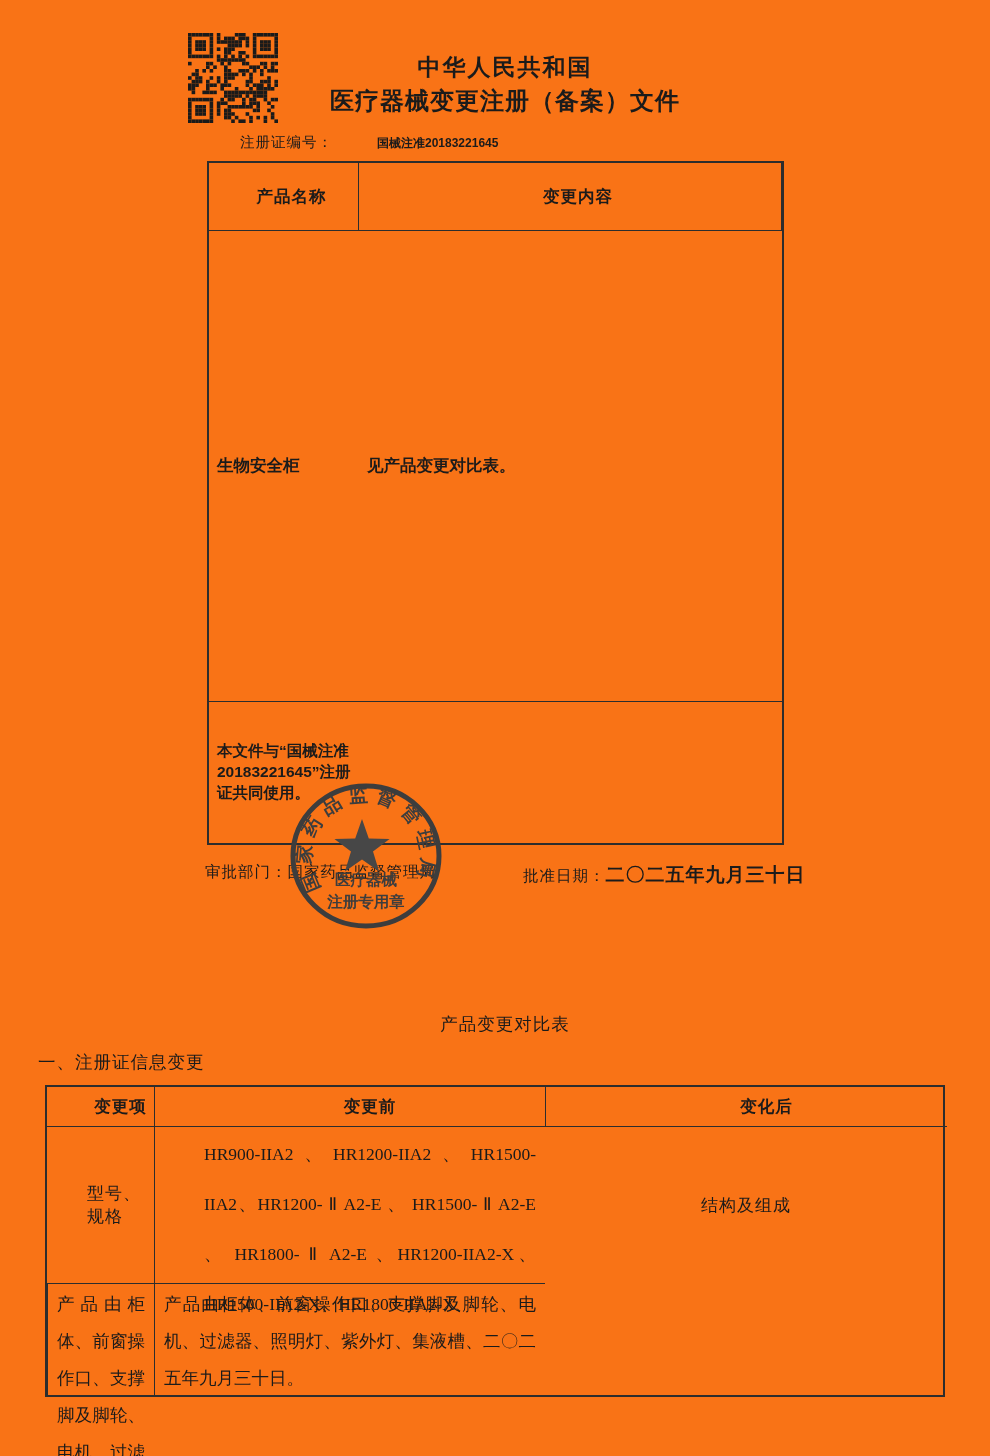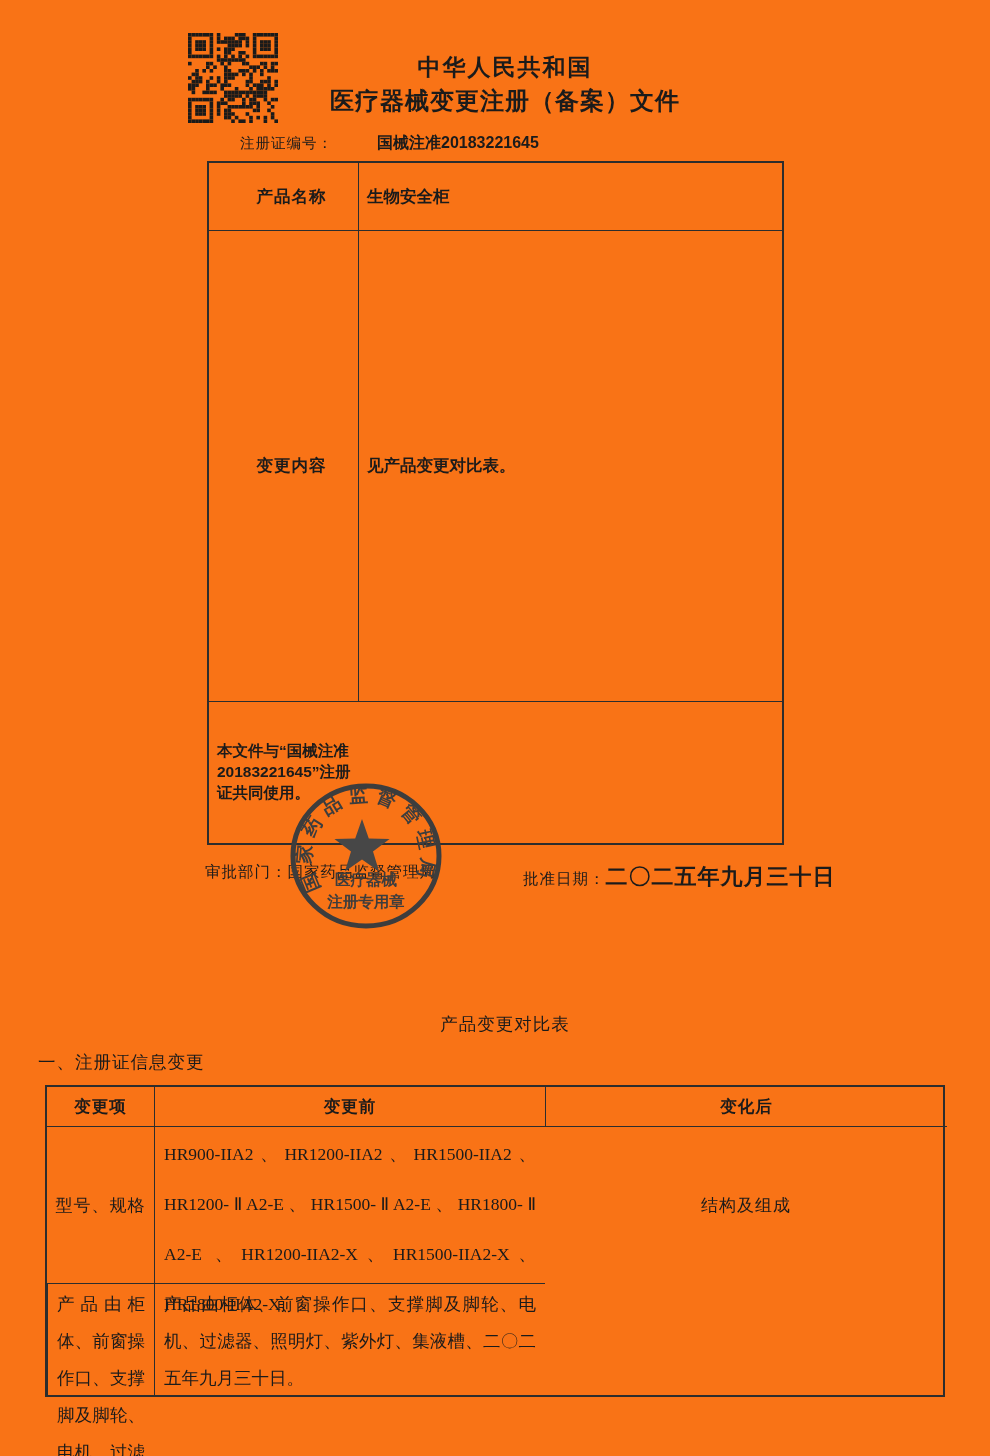--- a/index.html
+++ b/index.html
@@ -21,42 +21,42 @@
     font-family:"Liberation Sans", sans-serif;
     font-weight:bold;font-size:23px;letter-spacing:2px;
   }
   .title2{
     left:0;top:85px;width:1010px;text-align:center;
     font-family:"Liberation Sans", sans-serif;
     font-weight:bold;font-size:24px;letter-spacing:1px;
   }
   .regno{left:240px;top:133px;font-size:14.5px;}
   .regno .lbl{letter-spacing:1px;}
-  .regno .val{font-weight:bold;font-family:"Liberation Sans", sans-serif;font-size:16px;padding-left:44px;}
+  .regno .val{font-weight:bold;font-family:"Liberation Sans", sans-serif;font-size:12px;padding-left:44px;}
 
   
   .info-table{
     left:207px;top:161px;width:577px;height:684px;
     border:2px solid #2d2d2d;box-sizing:border-box;
     display:grid;
     grid-template-columns:150px 1fr;
     grid-template-rows:68px 471px 1fr;
     font-family:"Liberation Sans", sans-serif;
   }
   .info-table .cell{box-sizing:border-box;display:flex;align-items:center;padding-left:16px;}
   .info-table .lblcell{justify-content:center;border-right:1.5px solid #2d2d2d;
     font-weight:bold;font-size:16.5px;letter-spacing:1px;}
   .info-table .valcell{padding-left:8px;font-weight:bold;font-size:16.5px;}
   .info-table .rb{border-bottom:1.5px solid #2d2d2d;}
   .info-table .note-val{font-size:15.5px;}
 
   
   .approval-dept{left:205px;top:862px;font-size:15.5px;letter-spacing:1px;}
   .approval-date{left:523px;top:862px;font-size:15.5px;letter-spacing:1px;}
-  .approval-date .val{font-weight:bold;font-size:22px;font-family:"Liberation Sans", sans-serif;}
+  .approval-date .val{font-weight:bold;font-size:19px;font-family:"Liberation Sans", sans-serif;}
 
   
   .stamp{left:286px;top:780px;width:160px;height:155px;}
 
   
   .cmp-title{left:0;top:1012px;width:1010px;text-align:center;font-size:17.5px;letter-spacing:1px;}
   .cmp-section{left:38px;top:1050px;font-size:17.5px;letter-spacing:1px;}
   .cmp-table{
     left:45px;top:1085px;width:900px;
     border:2px solid #2d2d2d;box-sizing:border-box;
@@ -67,21 +67,21 @@
   .cmp-table .cell{box-sizing:border-box;}
   .cmp-table .hdr{
     display:flex;align-items:center;justify-content:center;
     font-weight:bold;font-size:16.5px;letter-spacing:1px;
   }
   .cmp-table .item{
     display:flex;align-items:center;justify-content:center;
     font-size:17px;letter-spacing:1px;
   }
   .cmp-table .bl{border-left:1.5px solid #2d2d2d;}
-  .cmp-table .bb{border-bottom:1.5px solid #2d2d2d;}
+  .cmp-table .bb{border-bottom:1.5px solid #2d2d2d;padding-left:40px;}
   .cmp-table .txt{
     padding:2px 9px 0 9px;
     font-size:17.5px;
     text-align:justify;
     display:block;
   }
   .lh50{line-height:50px;}
   .lh38{line-height:38.5px;padding-top:0;}
   .lh37{line-height:37px;}
 </style>
@@ -407,22 +407,22 @@
 
   <div class="abs title1">中华人民共和国</div>
   <div class="abs title2">医疗器械变更注册（备案）文件</div>
 
   <div class="abs regno">
     <span class="lbl">注册证编号：</span><span class="val">国械注准20183221645</span>
   </div>
 
   <div class="abs info-table">
     <div class="cell lblcell rb">产品名称</div>
+    <div class="cell lblcell rb">变更内容</div>
     <div class="cell valcell rb">生物安全柜</div>
-    <div class="cell lblcell rb">变更内容</div>
     <div class="cell valcell rb">见产品变更对比表。</div>
     <div class="cell valcell note-val">本文件与“国械注准20183221645”注册证共同使用。</div>
   </div>
 
   <div class="abs approval-dept">
     <span>审批部门：</span><span>国家药品监督管理局</span>
   </div>
   <div class="abs approval-date">
     <span>批准日期：</span><span class="val">二〇二五年九月三十日</span>
   </div>

